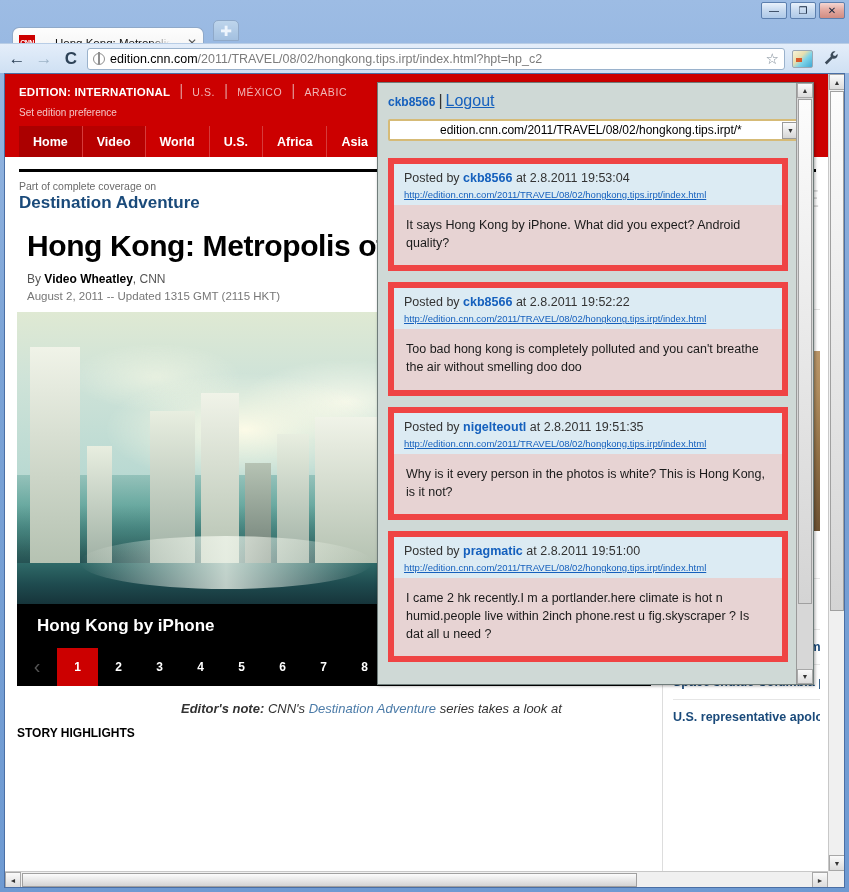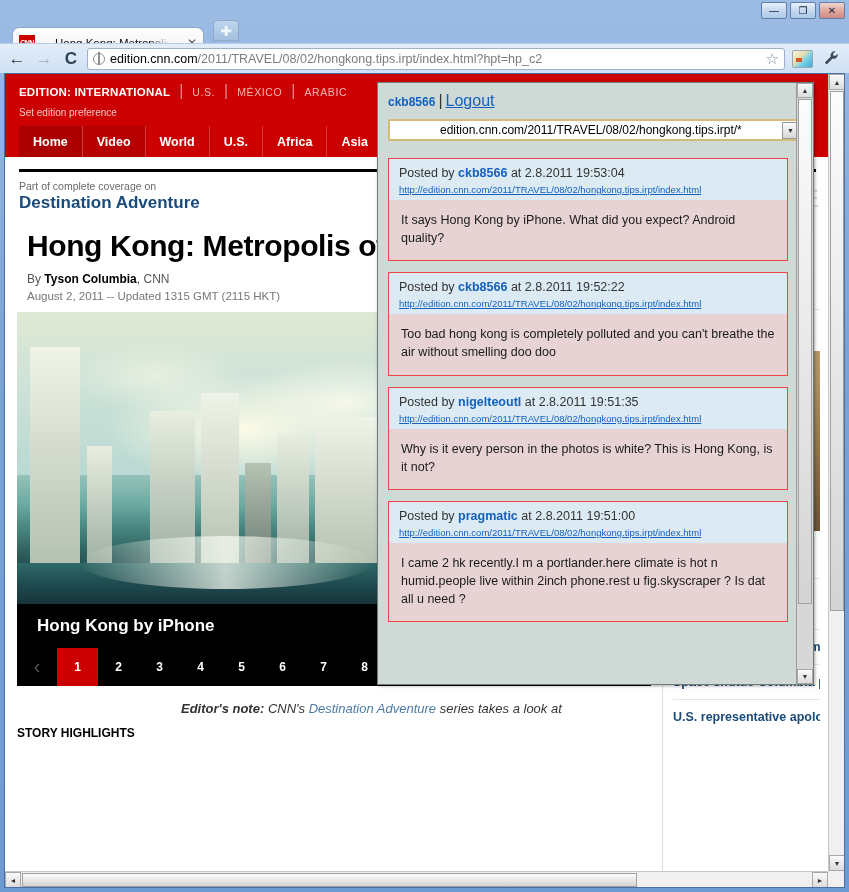--- a/index.html
+++ b/index.html
@@ -322,21 +322,21 @@
     background: linear-gradient(180deg,#fbfbfb,#d6d6d6);
     border: 1px solid #9a9a9a;
     display: flex; align-items: center; justify-content: center;
     font-size: 7px; color: #333;
   }
   .pop-list {
     position: absolute; left: 10px; top: 75px;
     width: 400px; bottom: 0; overflow: hidden;
   }
   .cmt {
-    border: 1px solid #ef4444; margin-bottom: 11px; background: #e9dede;
+    border: 6px solid #ef4444; margin-bottom: 11px; background: #e9dede;
   }
   .cmt-head { background: #dcebf3; padding: 7px 10px 5px; }
   .cmt-meta { font-size: 12.5px; color: #333; }
   .cmt-meta .who { color: #1560bd; font-weight: bold; }
   .cmt-link {
     display: block; font-size: 9.5px; color: #1560bd;
     text-decoration: underline; margin-top: 4px; white-space: nowrap;
   }
   .cmt-body {
     background: #e7d3d3; padding: 11px 12px 13px;
@@ -434,21 +434,21 @@
         <div class="cov-rule"></div>
         <div class="cov-inner">
           <div class="cov-small">Part of complete coverage on</div>
           <div class="cov-title">Destination Adventure</div>
           <div class="watermark">DE</div>
         </div>
       </div>
 
       <div class="article">
         <div class="headline">Hong Kong: Metropolis of beauty</div>
-        <div class="byline"><span>By </span><b>Tyson Columbia</b><span>, CNN</span></div>
+        <div class="byline"><span>By </span><b>Video Wheatley</b><span>, CNN</span></div>
         <div class="timestamp">August 2, 2011 -- Updated 1315 GMT (2115 HKT)</div>
       </div>
 
       <div class="gallery">
         <div class="photo">
           <div class="sky"></div>
           <div class="bldg t" style="left:2%;width:8%;height:74%;bottom:14%"></div>
           <div class="bldg" style="left:11%;width:4%;height:40%;bottom:14%"></div>
           <div class="bldg" style="left:21%;width:7%;height:52%;bottom:14%"></div>
           <div class="bldg t" style="left:29%;width:6%;height:58%;bottom:14%"></div>

